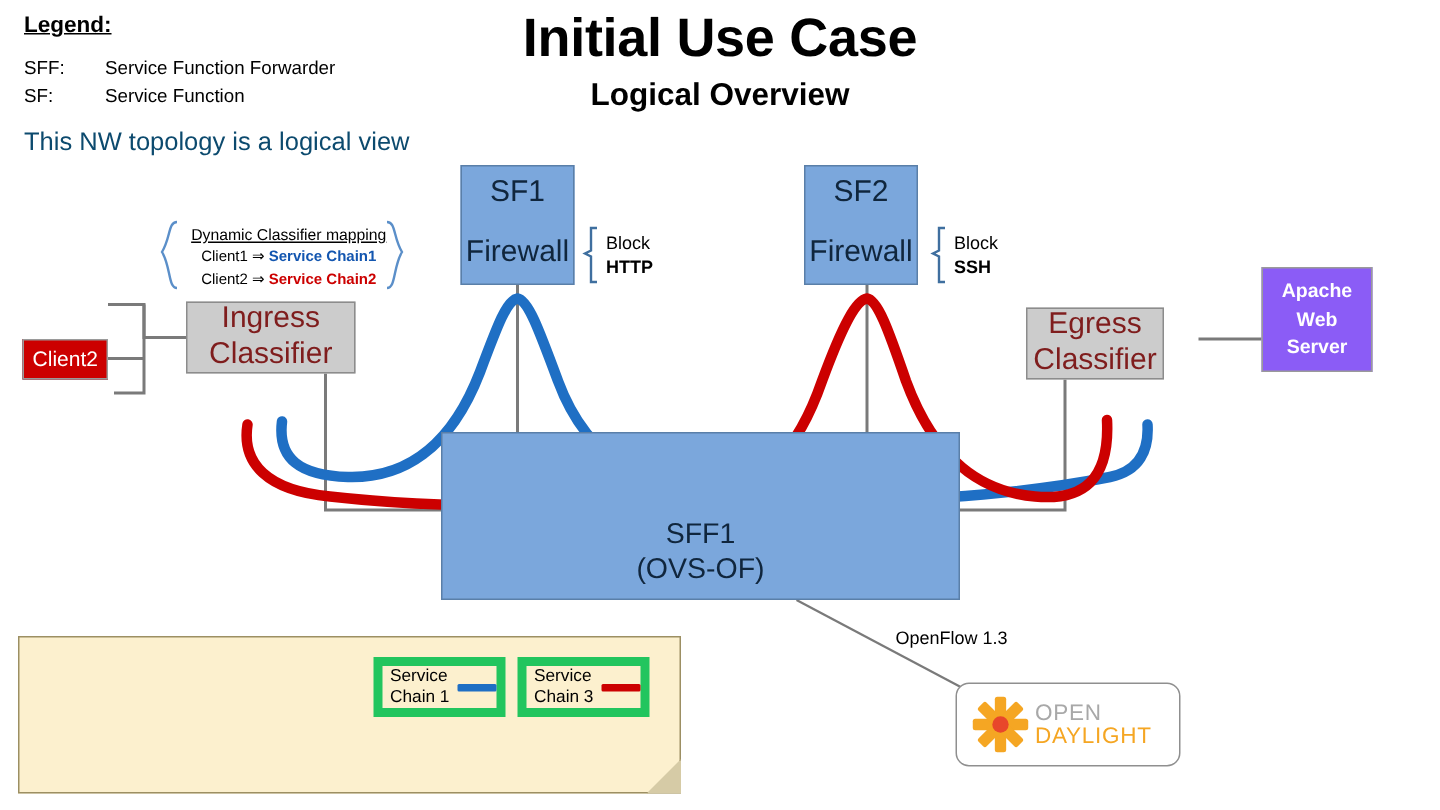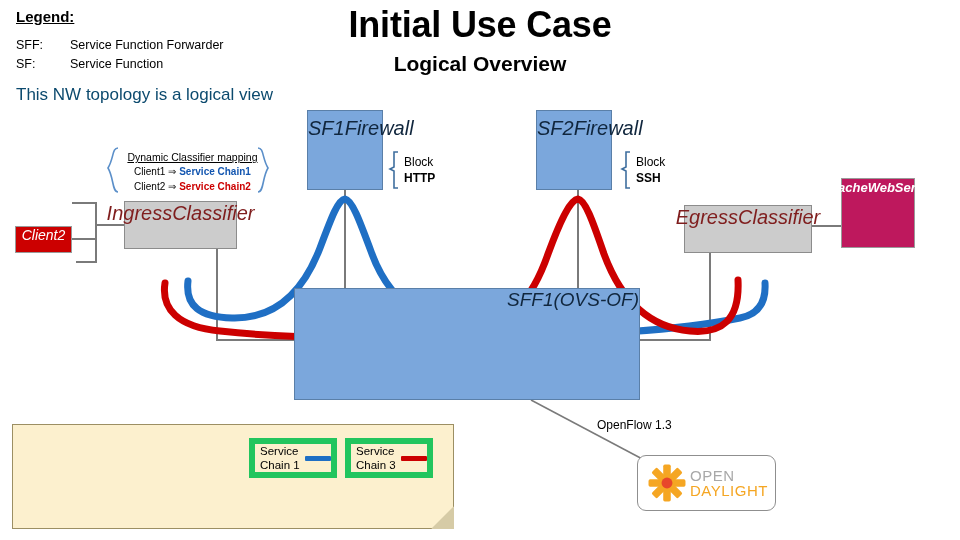--- a/index.html
+++ b/index.html
@@ -23,54 +23,53 @@
   .subtitle{
     position:absolute;left:0;top:52px;width:960px;
     text-align:center;
     font-size:21px;font-weight:bold;color:#000;
   }
 
   
   .node{
     position:absolute;
     box-sizing:border-box;
-    display:flex;flex-direction:row;
-    align-items:flex-start;justify-content:center;
+    display:flex;flex-direction:column;
+    align-items:center;justify-content:center;
     text-align:center;
     line-height:1.18;
-    font-style:italic;
   }
   .node span{display:block;}
 
   .node-blue{
     background:#7BA7DC;border:1px solid #5A7FA8;
     color:#10263D;font-size:20px;
   }
   .node-gray{
     background:#CCCCCC;border:1px solid #8C8C8C;
     color:#7f1d1d;font-size:20px;
   }
   .node-client-blue{
     background:#1356B0;border:1px solid #9A9A9A;
     color:#ffffff;font-size:14px;font-weight:normal;
   }
   .node-client-red{
     background:#CC0000;border:1px solid #9A9A9A;
     color:#ffffff;font-size:14px;font-weight:normal;
   }
   .node-orange{
-    background:#be185d;border:1px solid #9A9A9A;
+    background:#8b5cf6;border:1px solid #9A9A9A;
     color:#ffffff;font-size:13px;font-weight:bold;line-height:1.45;
   }
 
   
   #client1{left:15px;top:190px;width:57px;height:27px;margin-top:36px;}
   #client2{left:15px;top:226px;width:57px;height:27px;}
   #ingress{left:124px;top:201px;width:113px;height:48px;}
-  #egress{left:684px;top:205px;width:128px;height:48px;}
+  #egress{left:684px;top:205px;width:92px;height:48px;}
   #apache{left:841px;top:178px;width:74px;height:70px;}
   #sf1{left:307px;top:110px;width:76px;height:80px;}
   #sf2{left:536px;top:110px;width:76px;height:80px;}
   #sff1{left:294px;top:288px;width:346px;height:112px;
         justify-content:flex-end;padding-bottom:8px;font-size:19px;}
 
   
   .blocklabel{
     position:absolute;font-size:12px;color:#000;line-height:1.35;
   }
@@ -119,21 +118,21 @@
   }
   #swatch1{left:249px;top:438px;width:88px;height:40px;}
   #swatch2{left:345px;top:438px;width:88px;height:40px;}
   .swatchtext{font-size:11.5px;color:#000;line-height:1.25;padding-left:5px;width:46px;}
   .swatchline{width:28px;height:5px;border-radius:1px;margin-left:2px;}
   .sw-blue{background:#1F6FC4;}
   .sw-red{background:#CC0000;}
 
   
   #odlbox{
-    position:absolute;left:637px;top:455px;width:139px;height:56px;
+    position:absolute;left:637px;top:455px;width:150px;height:56px;
     box-sizing:border-box;
     background:#ffffff;border:1.5px solid #8F8F8F;border-radius:9px;
     display:flex;align-items:center;
   }
   #odlmark{position:relative;width:42px;height:42px;margin-left:8px;flex:none;}
   #odlwordmark{margin-left:2px;line-height:1.0;}
   #odlOpen{font-size:15px;color:#A8A8A8;letter-spacing:0.5px;}
   #odlDay{font-size:15px;color:#F5A623;letter-spacing:0.5px;}
 
   

